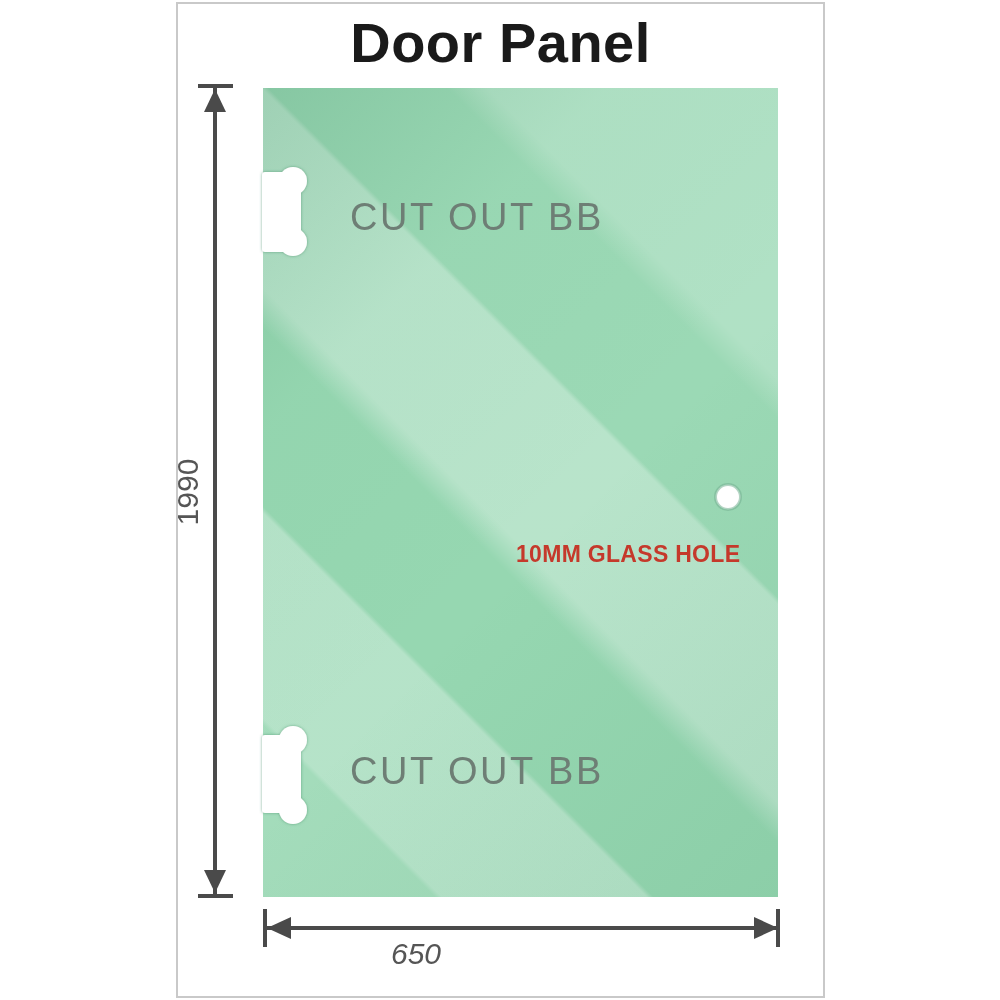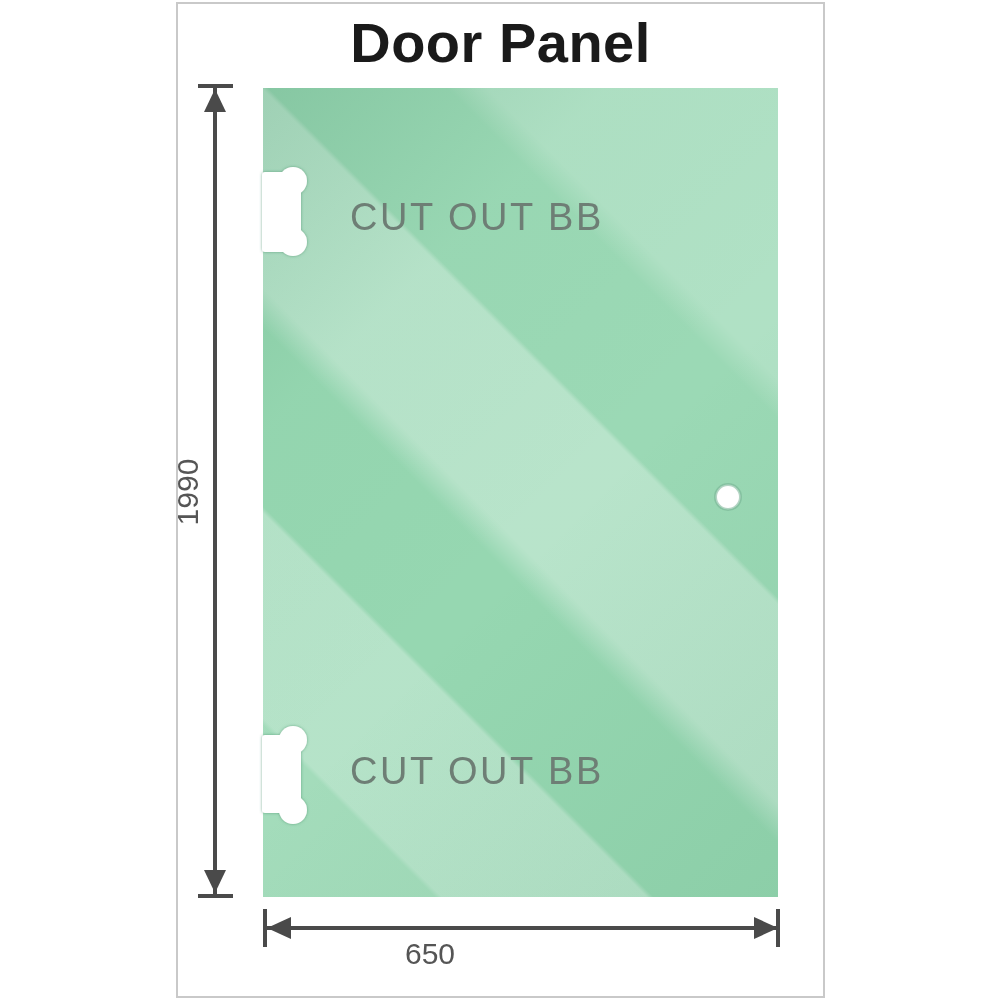--- a/index.html
+++ b/index.html
@@ -86,23 +86,24 @@
     white-space: nowrap;
   }
   .dim-label.vertical {
     left: -60px;
     top: 471px;
     width: 140px;
     height: 34px;
     transform: rotate(-90deg);
   }
   .dim-label.horizontal {
-    left: 190px;
+    left: 176px;
     top: 933px;
     width: 124px;
+    font-style: italic;
   }
   .cutout-label {
     position: absolute;
     left: 172px;
     color: #6e7e75;
     font-size: 38px;
     letter-spacing: 2.5px;
     white-space: nowrap;
   }
   .cutout-label.top { top: 192px; }
@@ -168,15 +169,16 @@
     </svg>
 
     <div class="dim-label vertical" style="color: rgb(85, 85, 85);">1990</div>
 
     <div class="dim-label horizontal" style="color: rgb(85, 85, 85);">650</div>
 
     <div class="cutout-label top" style="color: rgb(110, 126, 117);">CUT OUT BB</div>
 
     <div class="cutout-label bottom" style="color: rgb(110, 126, 117);">CUT OUT BB</div>
 
+    <div class="hole-label" style="color: rgb(197, 57, 43);">10MM GLASS HOLE</div>
 
   </div>
 </div>
 
 </body></html>

